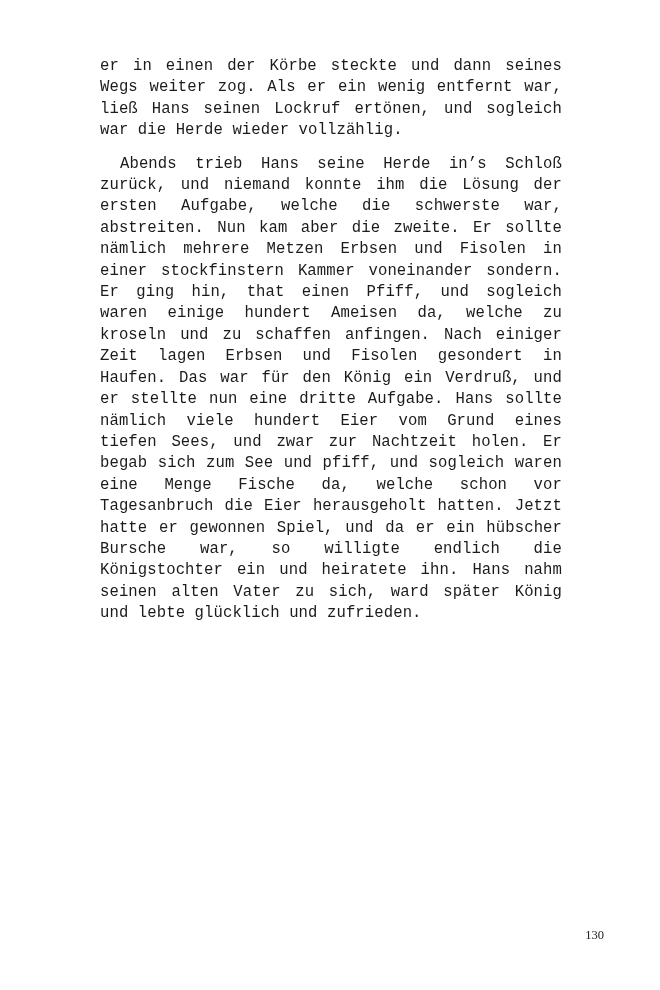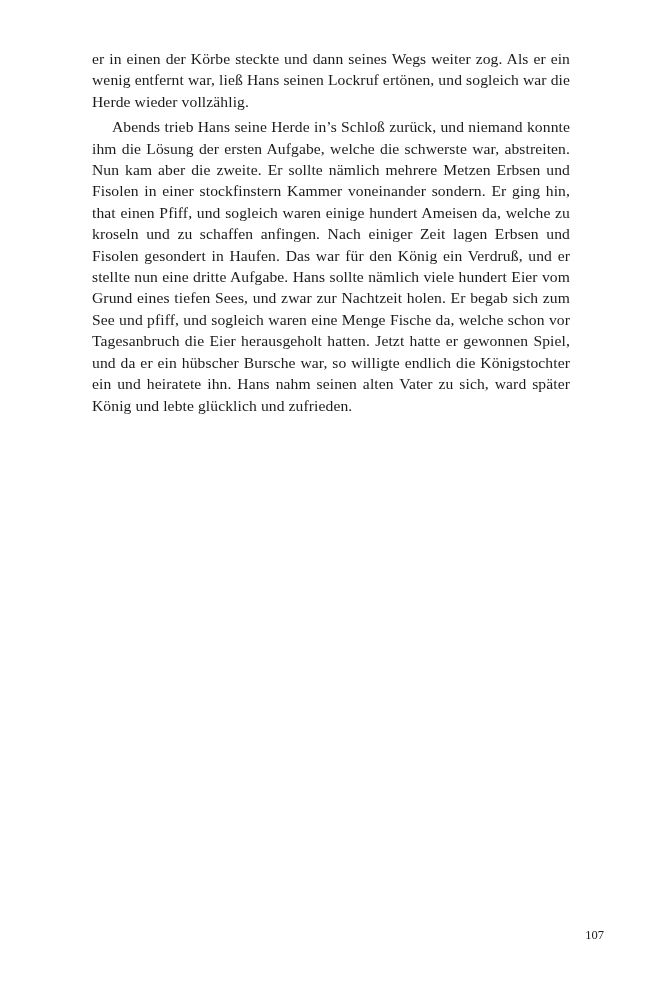--- a/index.html
+++ b/index.html
@@ -20,22 +20,23 @@
     position: absolute;
     top: 44px;
     left: 88px;
     width: 486px;
     font-size: 15.6px;
     line-height: 21.4px;
     text-align: justify;
     letter-spacing: 0.1px;
   }
   .text-block p {
-    margin: 4px;
+    margin: 12px;
     padding: 0;
+    font-family: Liberation Mono, monospace;
   }
   .text-block p.indented {
     text-indent: 20px;
   }
   .page-number {
     position: absolute;
     right: 56px;
     top: 928px;
     font-size: 12.5px;
     color: #1b1b1b;
@@ -43,14 +44,14 @@
   }
 </style>
 </head>
 <body>
 
 <div class="page">
   <div class="text-block">
     <p>er in einen der Körbe steckte und dann seines Wegs weiter zog. Als er ein wenig entfernt war, ließ Hans seinen Lockruf ertönen, und sogleich war die Herde wieder vollzählig.</p>
     <p class="indented">Abends trieb Hans seine Herde in’s Schloß zurück, und niemand konnte ihm die Lösung der ersten Aufgabe, welche die schwerste war, abstreiten. Nun kam aber die zweite. Er sollte nämlich mehrere Metzen Erbsen und Fisolen in einer stockfinstern Kammer voneinander sondern. Er ging hin, that einen Pfiff, und sogleich waren einige hundert Ameisen da, welche zu kroseln und zu schaffen anfingen. Nach einiger Zeit lagen Erbsen und Fisolen gesondert in Haufen. Das war für den König ein Verdruß, und er stellte nun eine dritte Aufgabe. Hans sollte nämlich viele hundert Eier vom Grund eines tiefen Sees, und zwar zur Nachtzeit holen. Er begab sich zum See und pfiff, und sogleich waren eine Menge Fische da, welche schon vor Tagesanbruch die Eier herausgeholt hatten. Jetzt hatte er gewonnen Spiel, und da er ein hübscher Bursche war, so willigte endlich die Königstochter ein und heiratete ihn. Hans nahm seinen alten Vater zu sich, ward später König und lebte glücklich und zufrieden.</p>
   </div>
-  <div class="page-number">107</div>
+  <div class="page-number">130</div>
 </div>
 
 </body></html>

